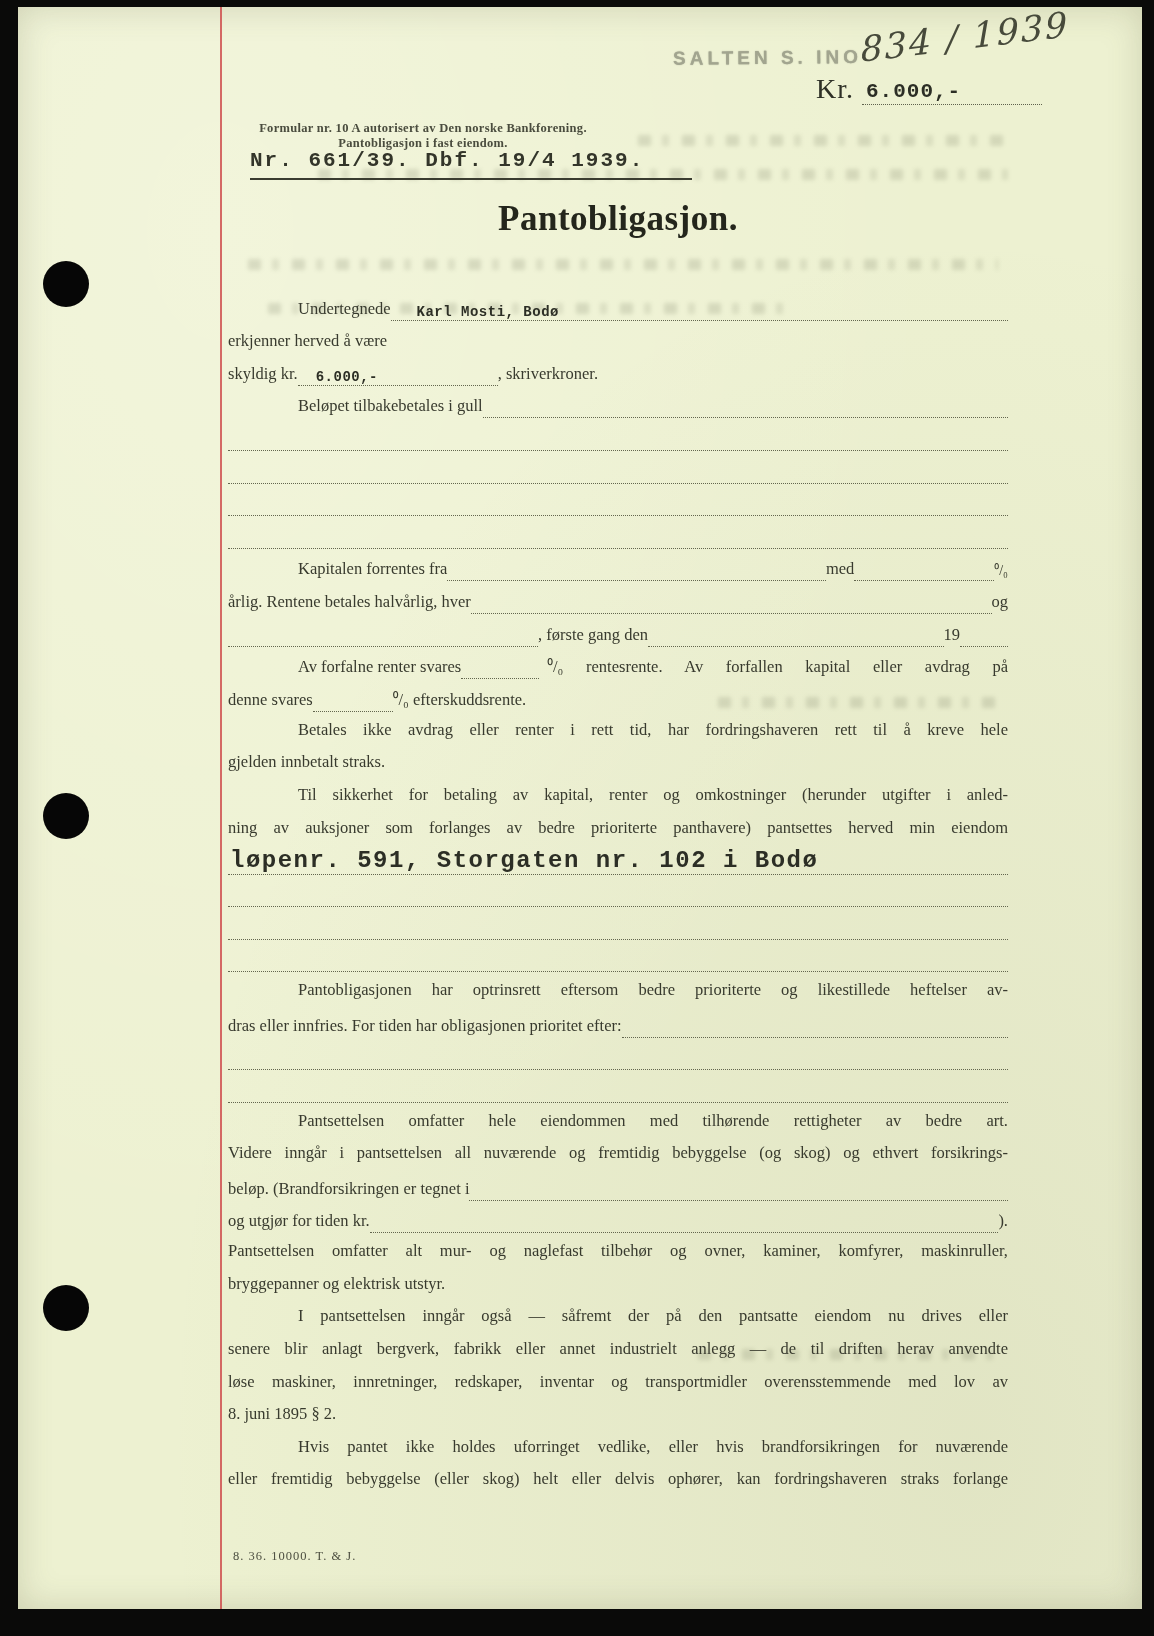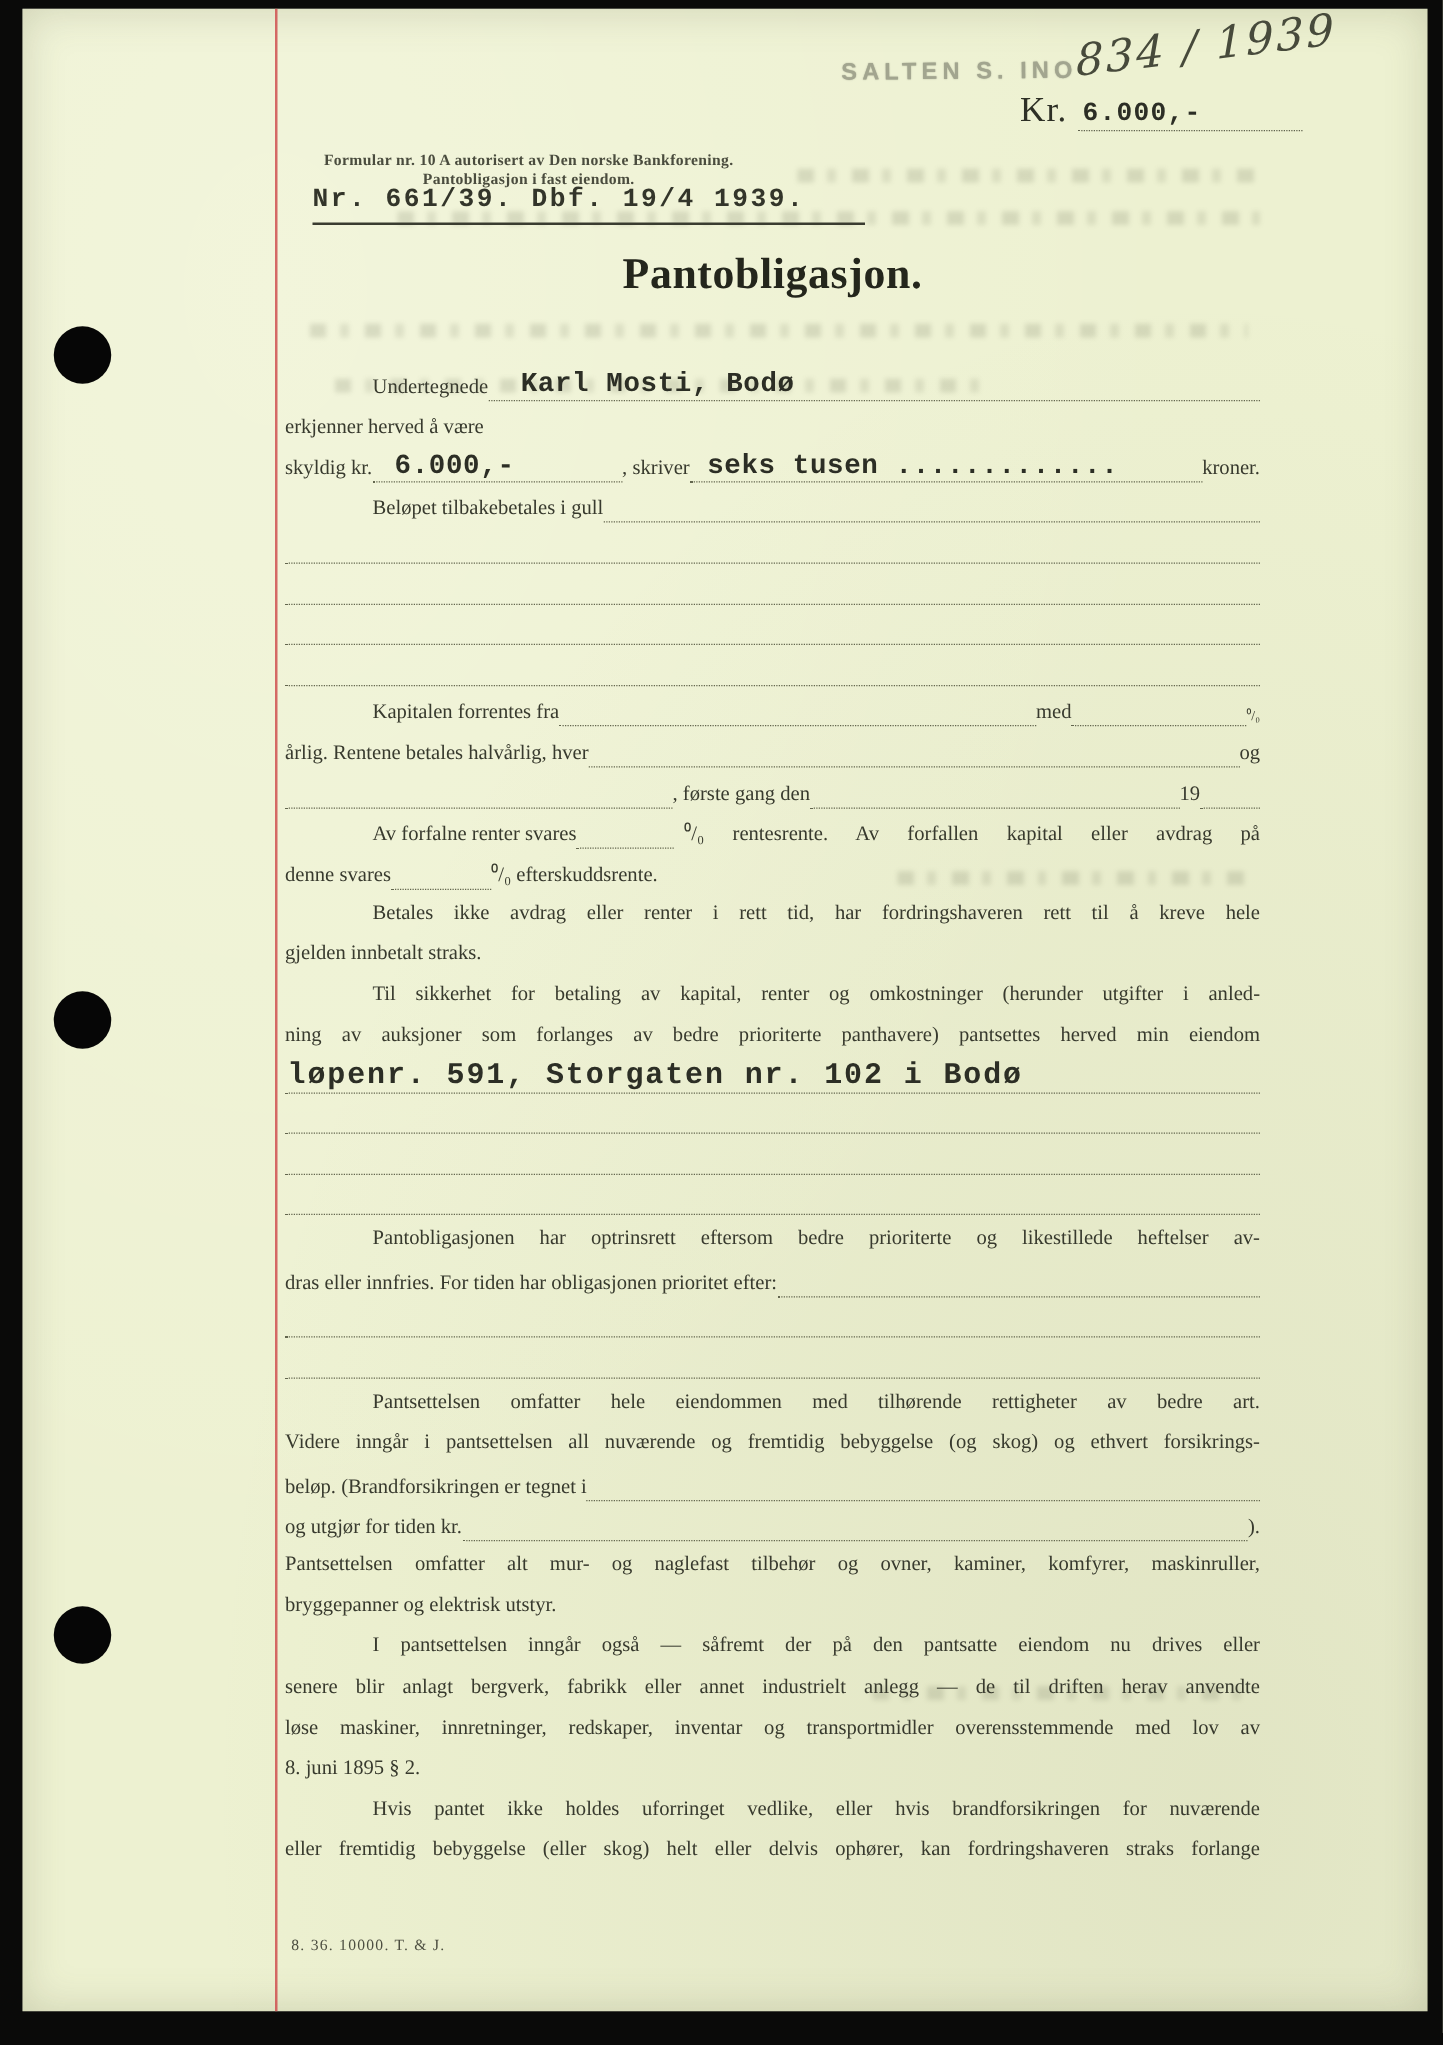--- a/index.html
+++ b/index.html
@@ -45,28 +45,28 @@
 
   
   .flow{position:absolute;left:210px;top:283px;width:780px;font-size:16.5px;color:#383a2e;}
   .row{display:flex;align-items:flex-end;height:32.6px;}
   .sp{width:70px;flex:0 0 auto;}
   .lbl{flex:0 0 auto;padding-bottom:4px;white-space:nowrap;}
   .fill{position:relative;flex:1 1 auto;align-self:stretch;}
   .fill.fx{flex:0 0 auto;}
   .fill::after{content:"";position:absolute;left:0;right:0;bottom:2px;border-bottom:1.5px dotted #63664e;}
   .tv{position:absolute;left:10px;bottom:3px;font-family:"Liberation Mono",monospace;
-    font-weight:bold;font-size:22px;letter-spacing:.5px;color:#2c2e25;white-space:nowrap;}
+    font-weight:bold;font-size:14px;letter-spacing:.5px;color:#2c2e25;white-space:nowrap;}
   .tv.big{font-size:24px;letter-spacing:1.5px;}
   .rest{flex:1 1 auto;display:block;text-align:justify;text-align-last:justify;
     padding:0 0 4px 8px;white-space:nowrap;}
   .pline{height:32.6px;line-height:32.6px;white-space:nowrap;}
   .jl{text-align:justify;text-align-last:justify;}
   .in{text-indent:70px;}
-  .pct{font-size:11px;}
+  .pct{font-size:14px;}
 
   .printmark{position:absolute;left:215px;top:1542px;font-size:12.5px;color:#4c4e40;letter-spacing:1px;}
 </style>
 </head>
 <body>
 
 <div id="scan">
   <div id="paper">
 
     <div class="redline"></div>
@@ -107,23 +107,20 @@
       <div class="row">
         <span class="lbl">erkjenner herved å være</span>
       </div>
 
       <div class="row">
         <span class="lbl">skyldig kr.</span>
         <span class="fill fx" style="width:200px;">
             <span class="tv" style="left:18px;">6.000,-</span>
           </span>
         <span class="lbl">, skriver</span>
-        <span class="fill">
-            <span class="tv" style="left:14px;">seks tusen .............</span>
-          </span>
         <span class="lbl">kroner.</span>
       </div>
 
       <div class="row">
         <span class="sp"></span>
         <span class="lbl">Beløpet tilbakebetales i gull</span>
         <span class="fill"></span>
       </div>
 
       <div class="row">

